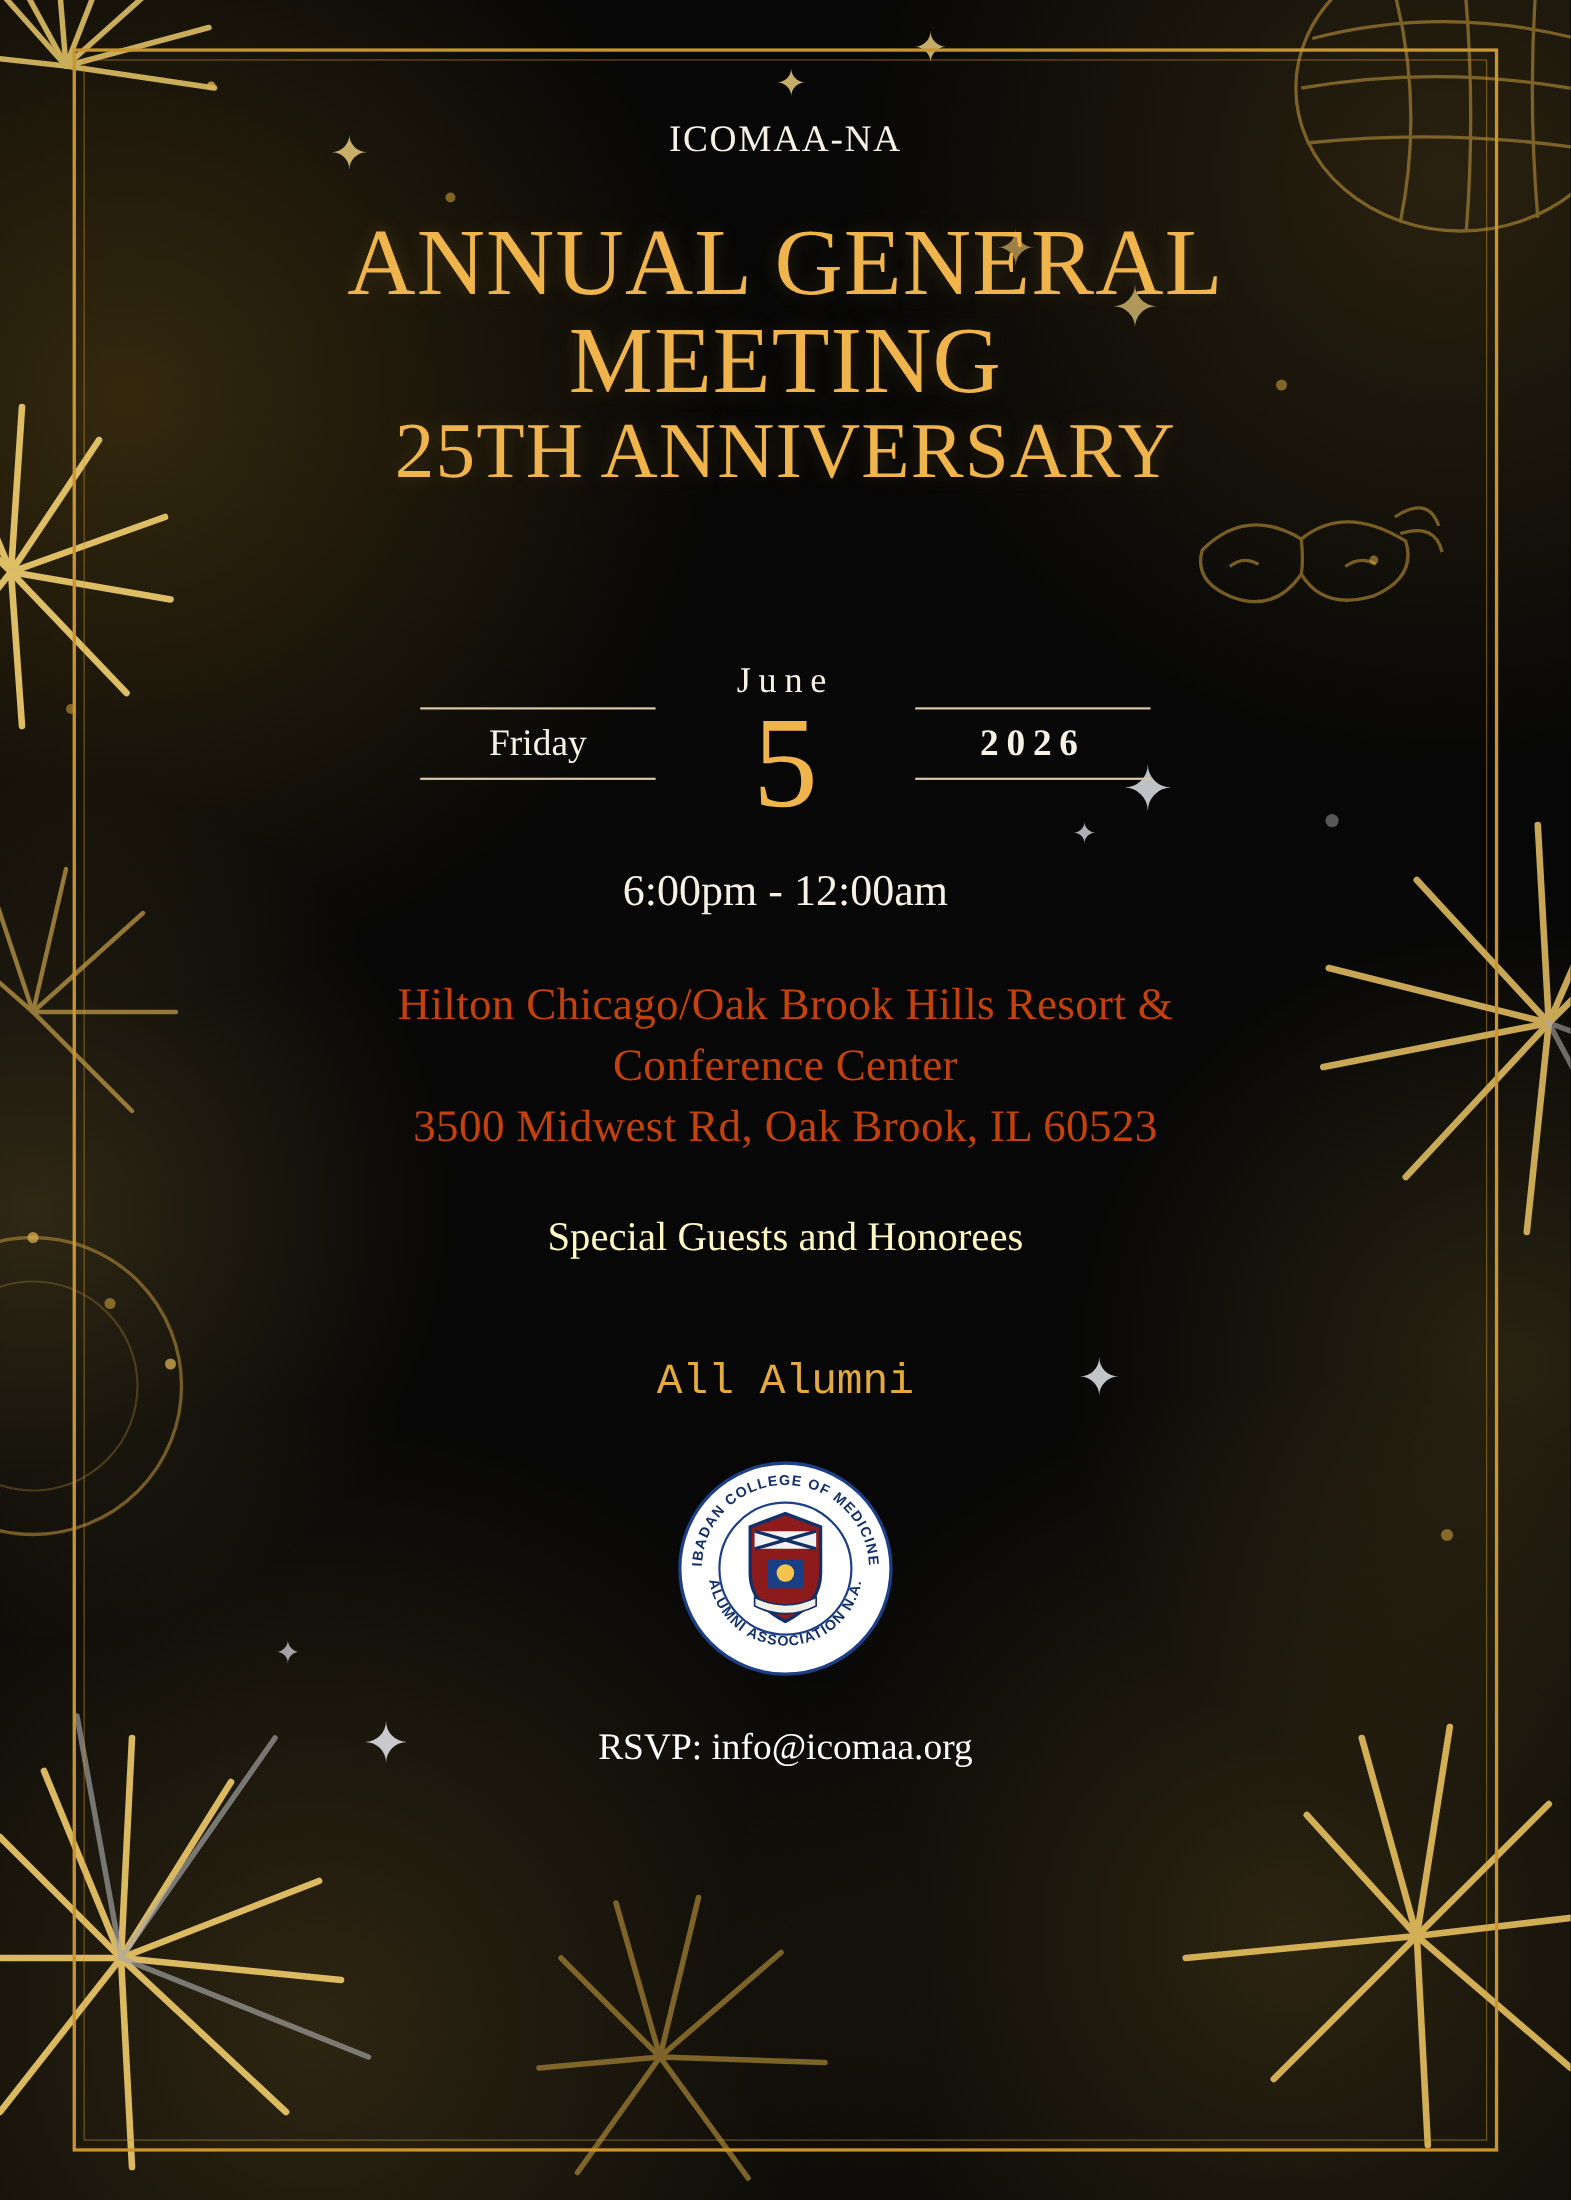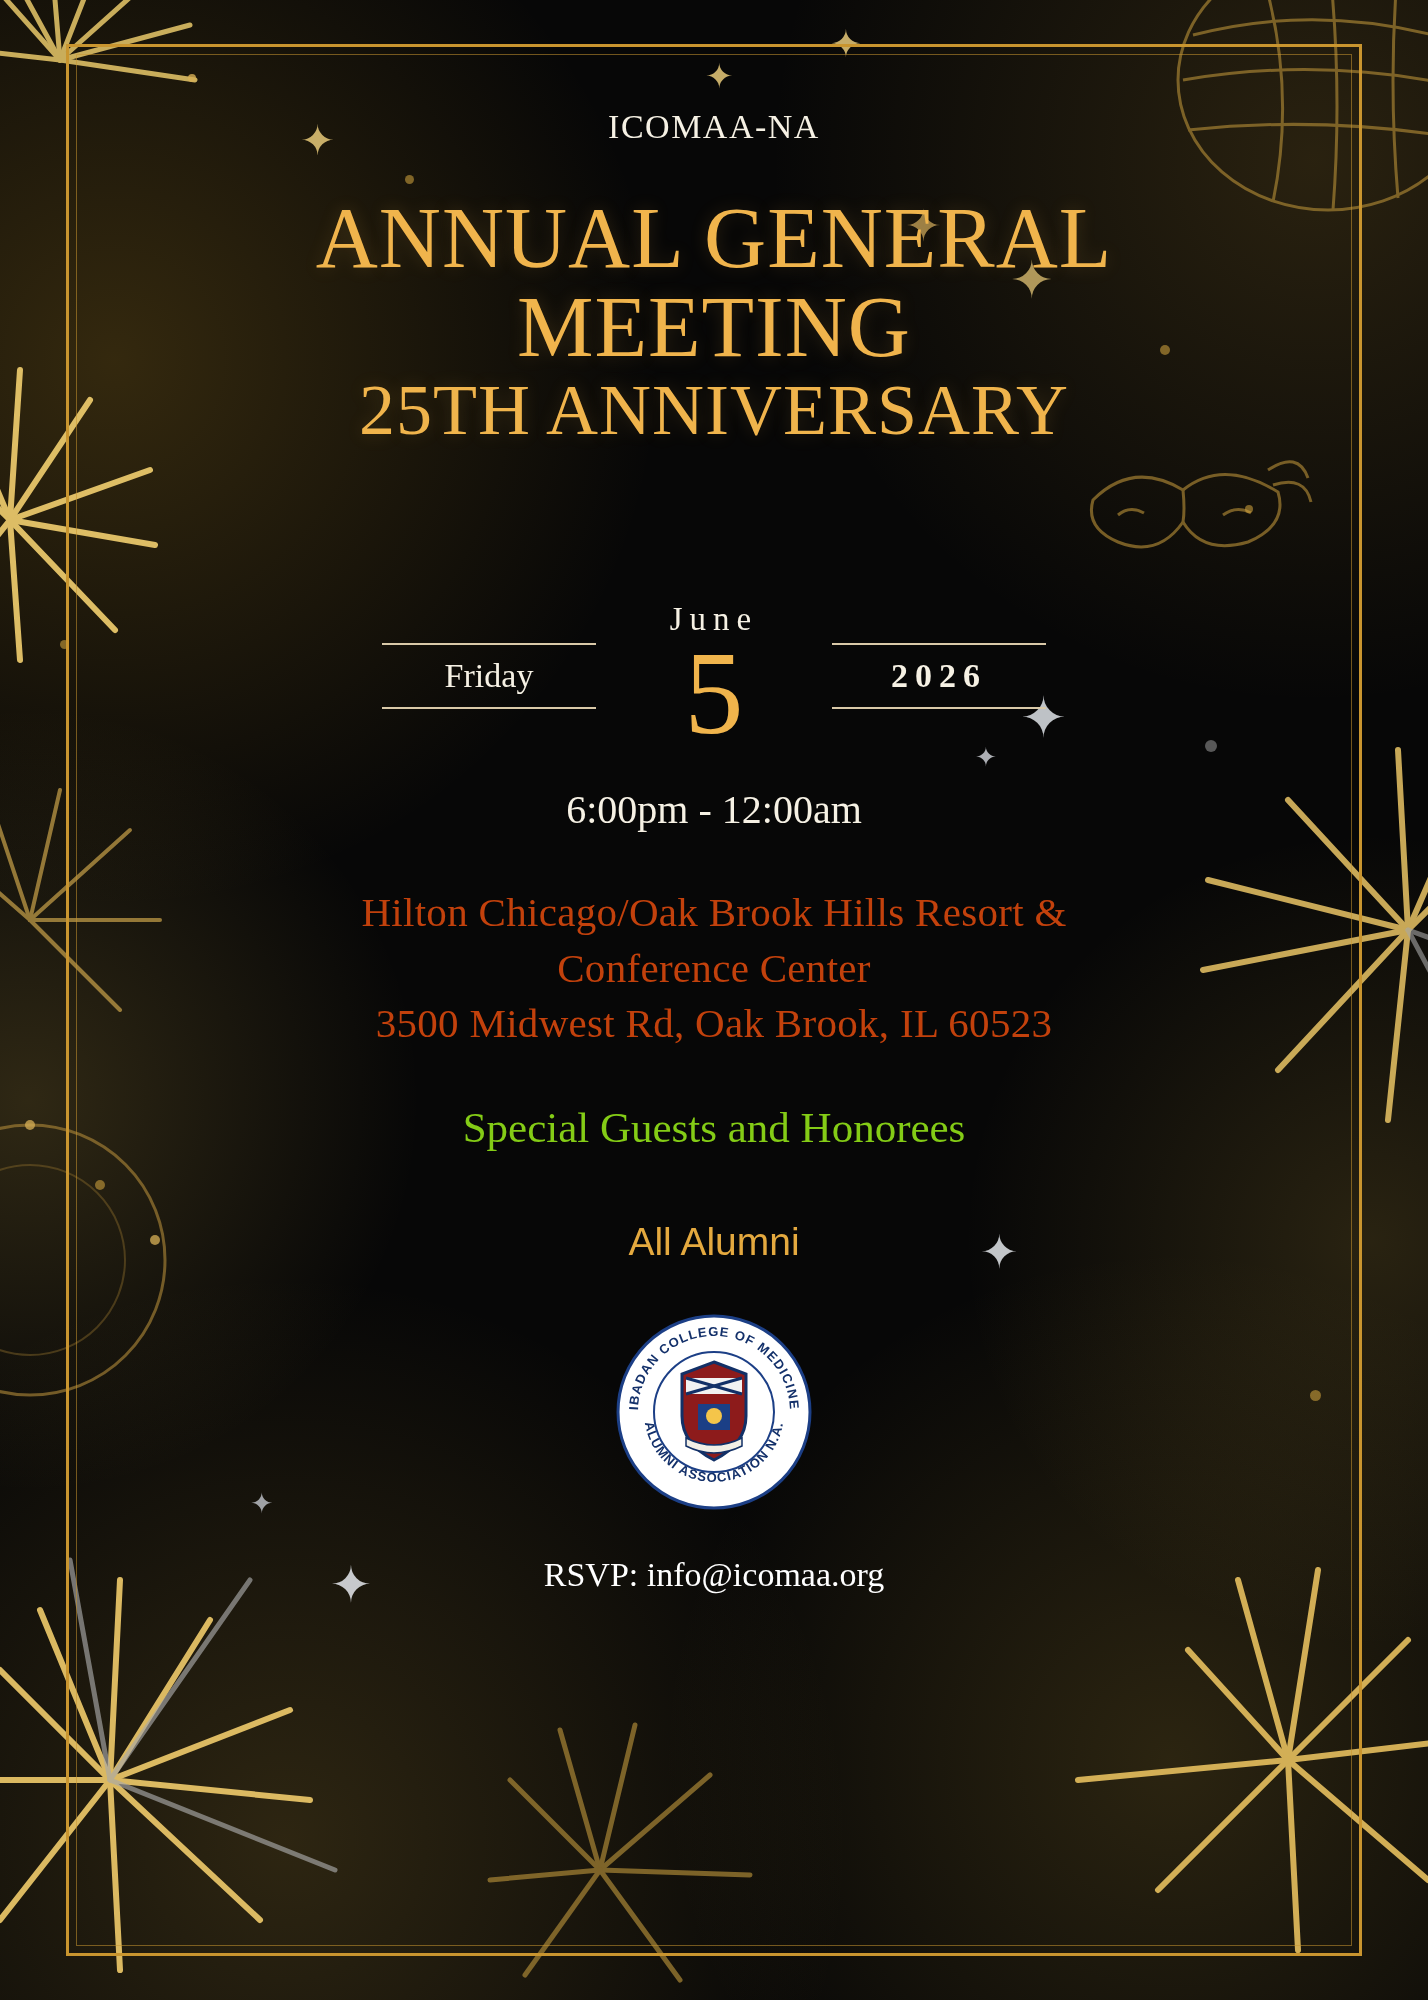--- a/index.html
+++ b/index.html
@@ -166,30 +166,30 @@
     margin-top: 52px;
     color: #c2410c;
     font-size: 41px;
     line-height: 1.35;
     letter-spacing: .3px;
     font-family: "Liberation Serif", serif;
   }
 
   .guests {
     margin-top: 52px;
-    color: #84cc16;
-    font-size: 43px;
+    color: #fef9c3;
+    font-size: 37px;
     font-family: "Liberation Serif", serif;
   }
 
   .alumni {
-    margin-top: 68px;
+    margin-top: 88px;
     color: #e4a93f;
     font-size: 39px;
-    font-family: Liberation Sans, sans-serif;
+    font-family: Liberation Mono, monospace;
   }
 
   
   .logo-wrap {
     margin-top: 48px;
     width: 200px;
     height: 200px;
     position: relative;
   }
   .rsvp {

